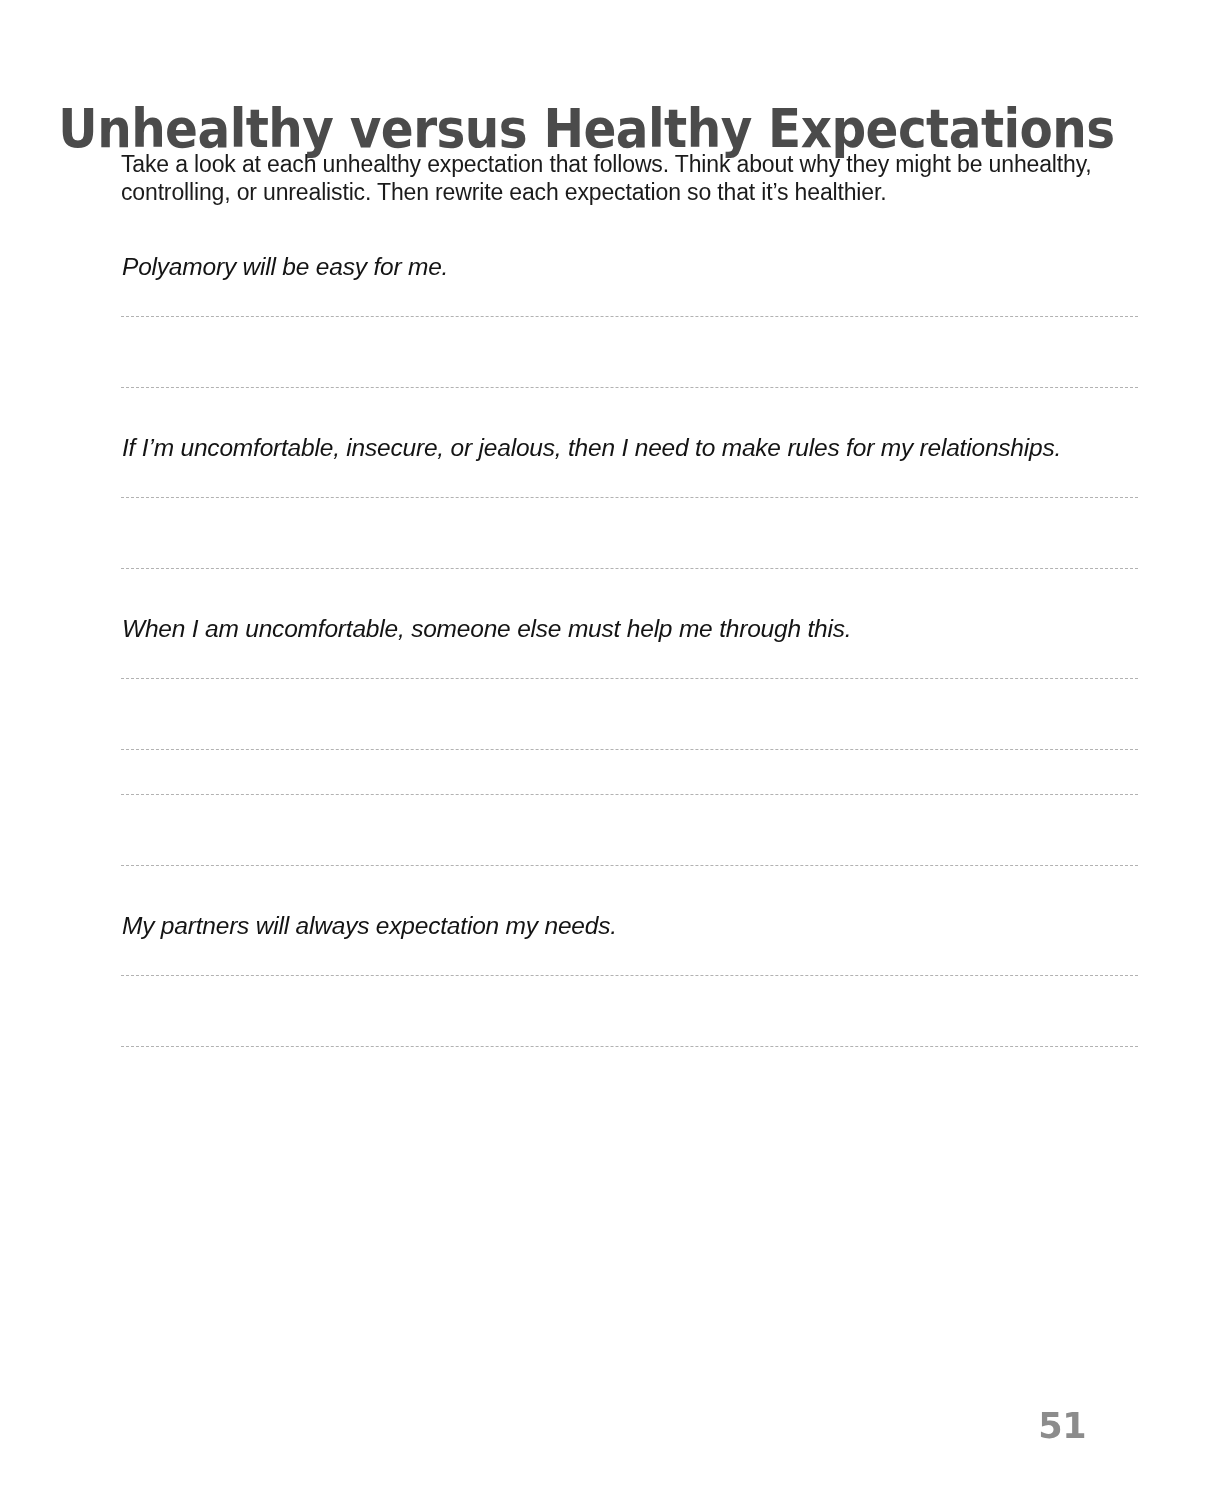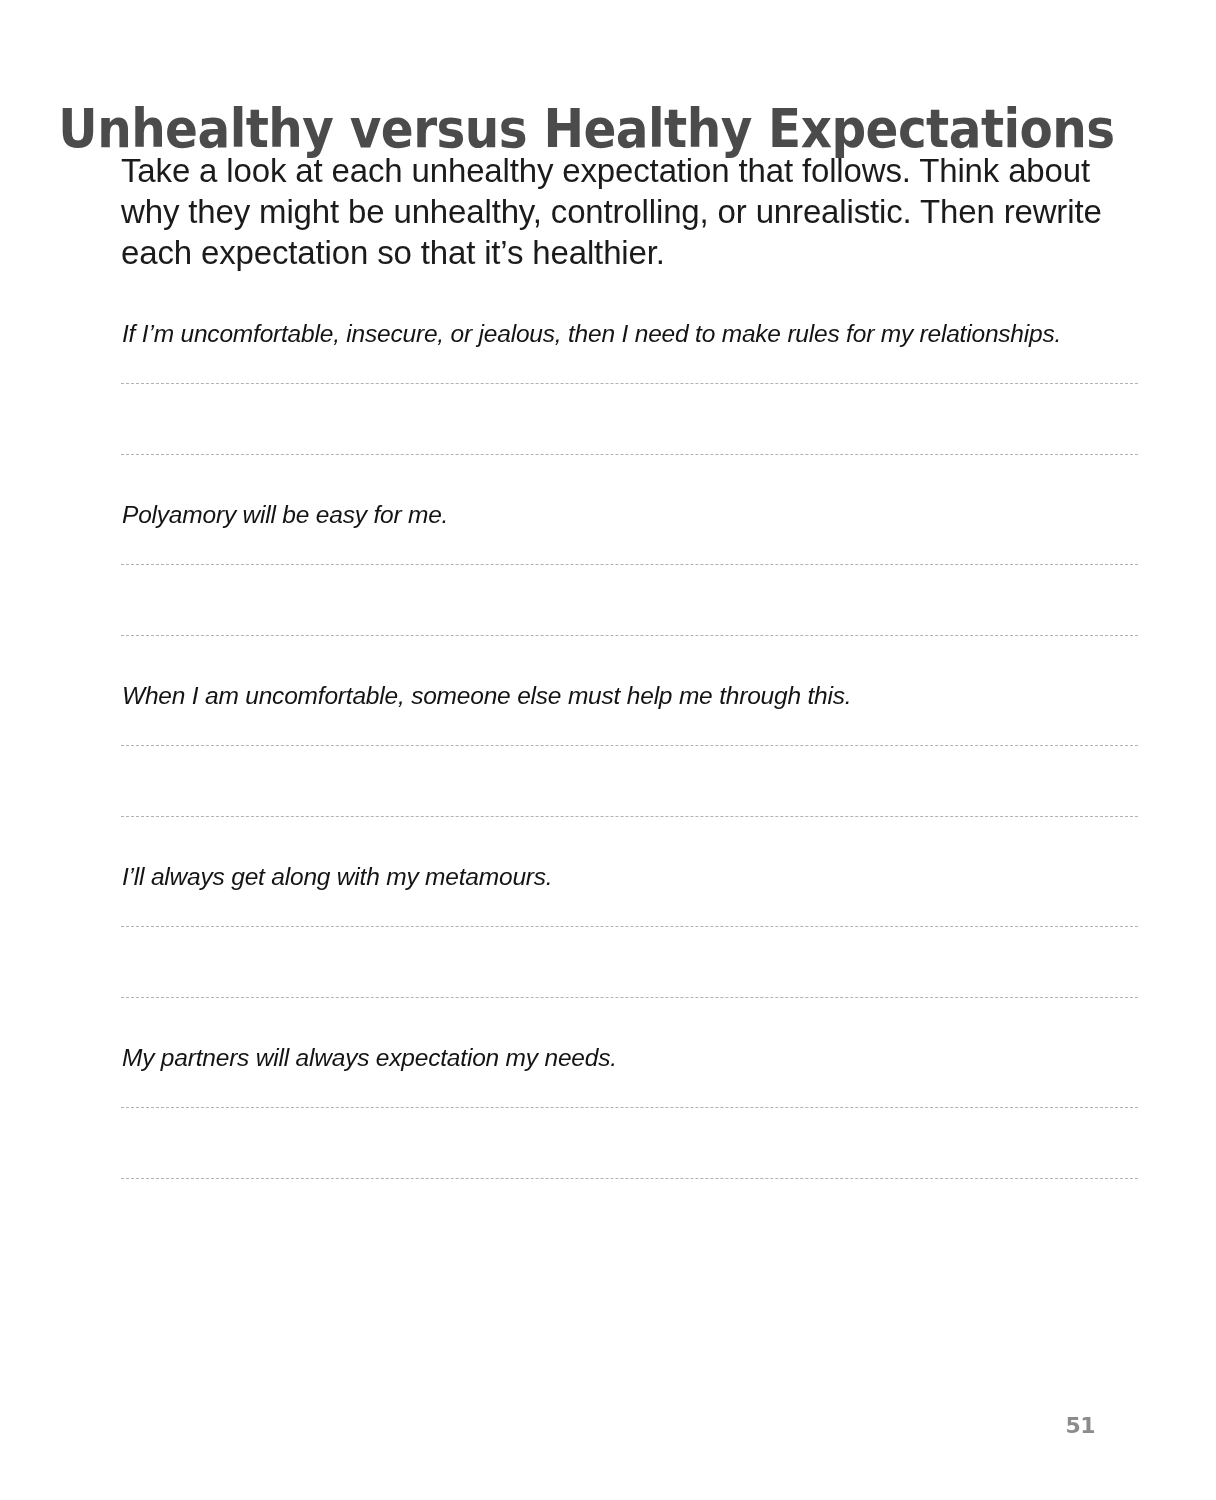--- a/index.html
+++ b/index.html
@@ -45,22 +45,22 @@
   
   .content {
     position: absolute;
     left: 121px;
     top: 150px;
     width: 1017px;
   }
 
   .intro {
     font-family: "Liberation Sans", sans-serif;
-    font-size: 33px;
-    line-height: 41px;
+    font-size: 23px;
+    line-height: 28px;
     color: #1b1b1b;
     letter-spacing: -0.15px;
     margin: 0;
     width: 1020px;
   }
 
   
   .prompt-block {
     margin-top: 44px;
   }
@@ -110,65 +110,64 @@
     text-align: center;
     font-family: "Liberation Sans", sans-serif;
     font-size: 21px;
     line-height: 28px;
     letter-spacing: 0.35px;
     color: #9b9b9b;
     white-space: nowrap;
   }
   .footer-pagenum {
     position: absolute;
-    right: 0;
+    right: 9px;
     top: -6px;
     font-family: "DejaVu Sans", sans-serif;
     font-weight: 700;
-    font-size: 22px;
+    font-size: 35px;
     line-height: 40px;
     color: #8c8c8c;
     letter-spacing: -0.5px;
   }
 </style>
 </head>
 <body>
 
 <div class="page">
 
   <h1 class="page-title">Unhealthy versus Healthy Expectations</h1>
 
   <div class="content">
 
     <p class="intro">Take a look at each unhealthy expectation that follows. Think about why they might be unhealthy, controlling, or unrealistic. Then rewrite each expectation so that it’s healthier.</p>
 
     <div id="prompt-list">
         <div class="prompt-block">
-          <div class="prompt-text">If I’m uncomfortable, insecure, or jealous, then I need to make rules for my relationships.</div>
+          <div class="prompt-text">Polyamory will be easy for me.</div>
           <div class="answer-lines">
             <div class="answer-line"></div>
             <div class="answer-line"></div>
           </div>
         </div>
         <div class="prompt-block">
-          <div class="prompt-text">Polyamory will be easy for me.</div>
+          <div class="prompt-text">If I’m uncomfortable, insecure, or jealous, then I need to make rules for my relationships.</div>
           <div class="answer-lines">
             <div class="answer-line"></div>
             <div class="answer-line"></div>
           </div>
         </div>
         <div class="prompt-block">
           <div class="prompt-text">When I am uncomfortable, someone else must help me through this.</div>
           <div class="answer-lines">
             <div class="answer-line"></div>
             <div class="answer-line"></div>
           </div>
         </div>
         <div class="prompt-block">
-          <div class="prompt-text">I’ll always get along with my metamours.</div>
           <div class="answer-lines">
             <div class="answer-line"></div>
             <div class="answer-line"></div>
           </div>
         </div>
         <div class="prompt-block">
           <div class="prompt-text">My partners will always expectation my needs.</div>
           <div class="answer-lines">
             <div class="answer-line"></div>
             <div class="answer-line"></div>

